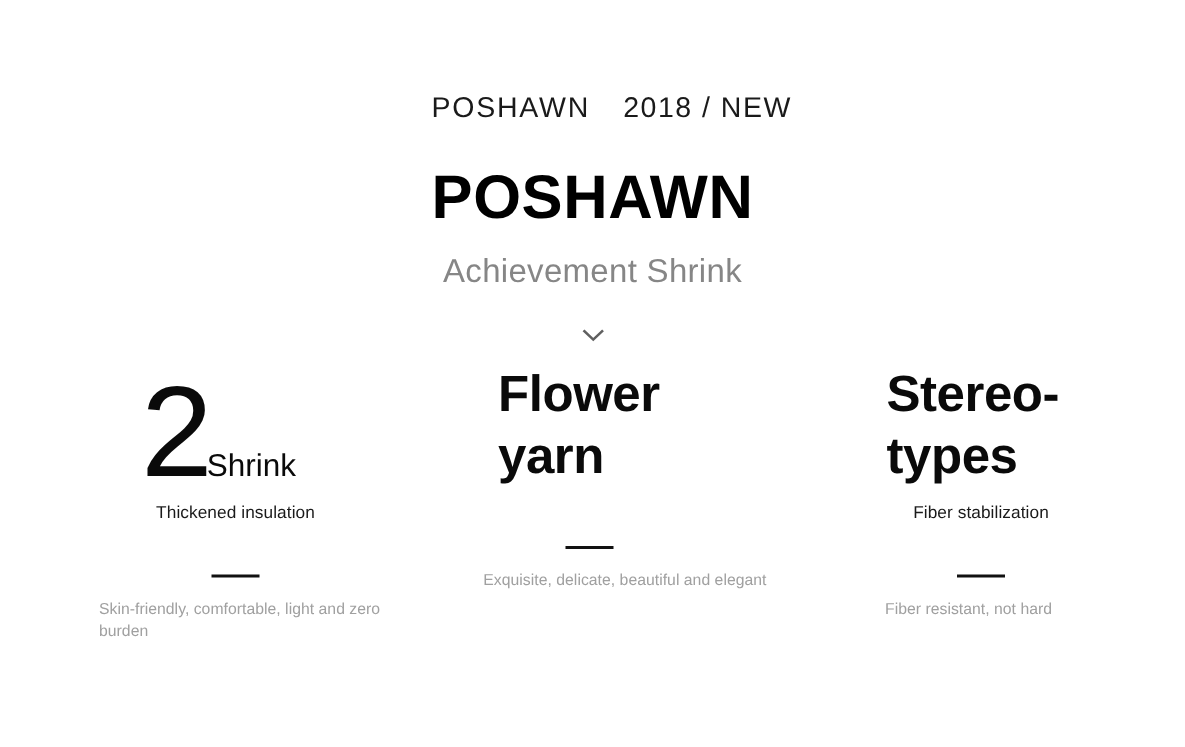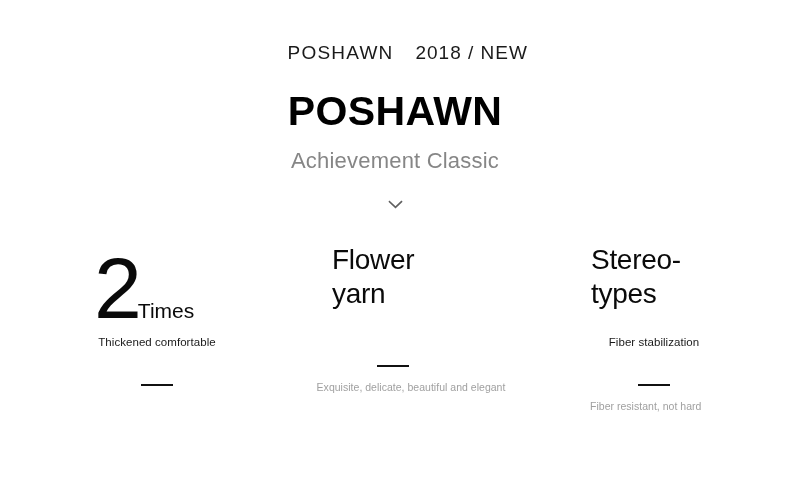--- a/index.html
+++ b/index.html
@@ -17,20 +17,21 @@
     position: relative;
     -webkit-font-smoothing: antialiased;
   }
 
   
   .brand-block {
     width: 790px;
     text-align: center;
     padding-top: 22px;
     box-sizing: border-box;
+    margin-top: 20px;
   }
 
   .brand-eyebrow {
     font-size: 19px;
     font-weight: 400;
     letter-spacing: 1.1px;
     color: #1a1a1a;
     line-height: 1.1;
     white-space: pre;
   }
@@ -126,22 +127,22 @@
   .metric-unit {
     font-size: 21px;
     font-weight: 400;
     letter-spacing: 0px;
     vertical-align: baseline;
     margin-left: -2px;
   }
 
   
   .word-headline {
-    font-size: 28px;
-    font-weight: 400;
+    font-size: 34px;
+    font-weight: 700;
     line-height: 1.22;
     letter-spacing: -0.3px;
     white-space: pre-line;
     padding-top: 6px;
   }
 
   .feature-sublabel {
     text-align: center;
     font-size: 11.5px;
     font-weight: 400;
@@ -170,62 +171,63 @@
     color: #a0a0a0;
     line-height: 1.45;
     letter-spacing: 0.02px;
   }
   .feature-col.col-1 .feature-caption {
     text-align: left;
     padding-left: 27px;
     padding-right: 5px;
   }
   .feature-col.col-2 .feature-caption {
-    text-align: center;
+    text-align: right;
     padding-left: 36px;
   }
   .feature-col.col-3 .feature-caption {
     text-align: left;
     padding-left: 54px;
   }
 </style>
 </head>
 <body>
 
 <div class="brand-block">
 
   <div class="brand-eyebrow">
     <span class="eyebrow-name">POSHAWN</span><span class="eyebrow-gap"></span><span class="eyebrow-year">2018 / NEW</span>
   </div>
 
   <div class="brand-wordmark">POSHAWN</div>
 
 
-  <div class="brand-subtagline">Achievement Classic</div>
+  <div class="brand-subtagline">Achievement Shrink</div>
 
 </div>
 
 <div class="scroll-hint">
   <span class="chevron-down-icon">
     <svg width="15" height="10" viewBox="0 0 15 10" aria-hidden="true">
       <path d="M1.6 1.8 L7.5 7.4 L13.4 1.8" fill="none" stroke="#2b2b2b" stroke-width="1.7" stroke-linecap="square" stroke-linejoin="miter"></path>
     </svg>
   </span>
 </div>
 
 <div class="feature-row">
 
   <div class="feature-col col-1">
     <div class="feature-headline">
-      <span class="metric-line"><span class="metric-value">2</span><span class="metric-unit">Times</span></span>
-    </div>
-    <div class="feature-sublabel">Thickened comfortable</div>
+      <span class="metric-line"><span class="metric-value">2</span><span class="metric-unit">Shrink</span></span>
+    </div>
+    <div class="feature-sublabel">Thickened insulation</div>
     <div class="feature-divider-wrap">
       <span class="feature-divider"></span>
     </div>
+    <div class="feature-caption">Skin-friendly, comfortable, light and zero burden</div>
   </div>
 
   <div class="feature-col col-2">
     <div class="feature-headline">
       <span class="word-headline">Flower
 yarn</span>
     </div>
     <div class="feature-divider-wrap">
       <span class="feature-divider"></span>
     </div>

